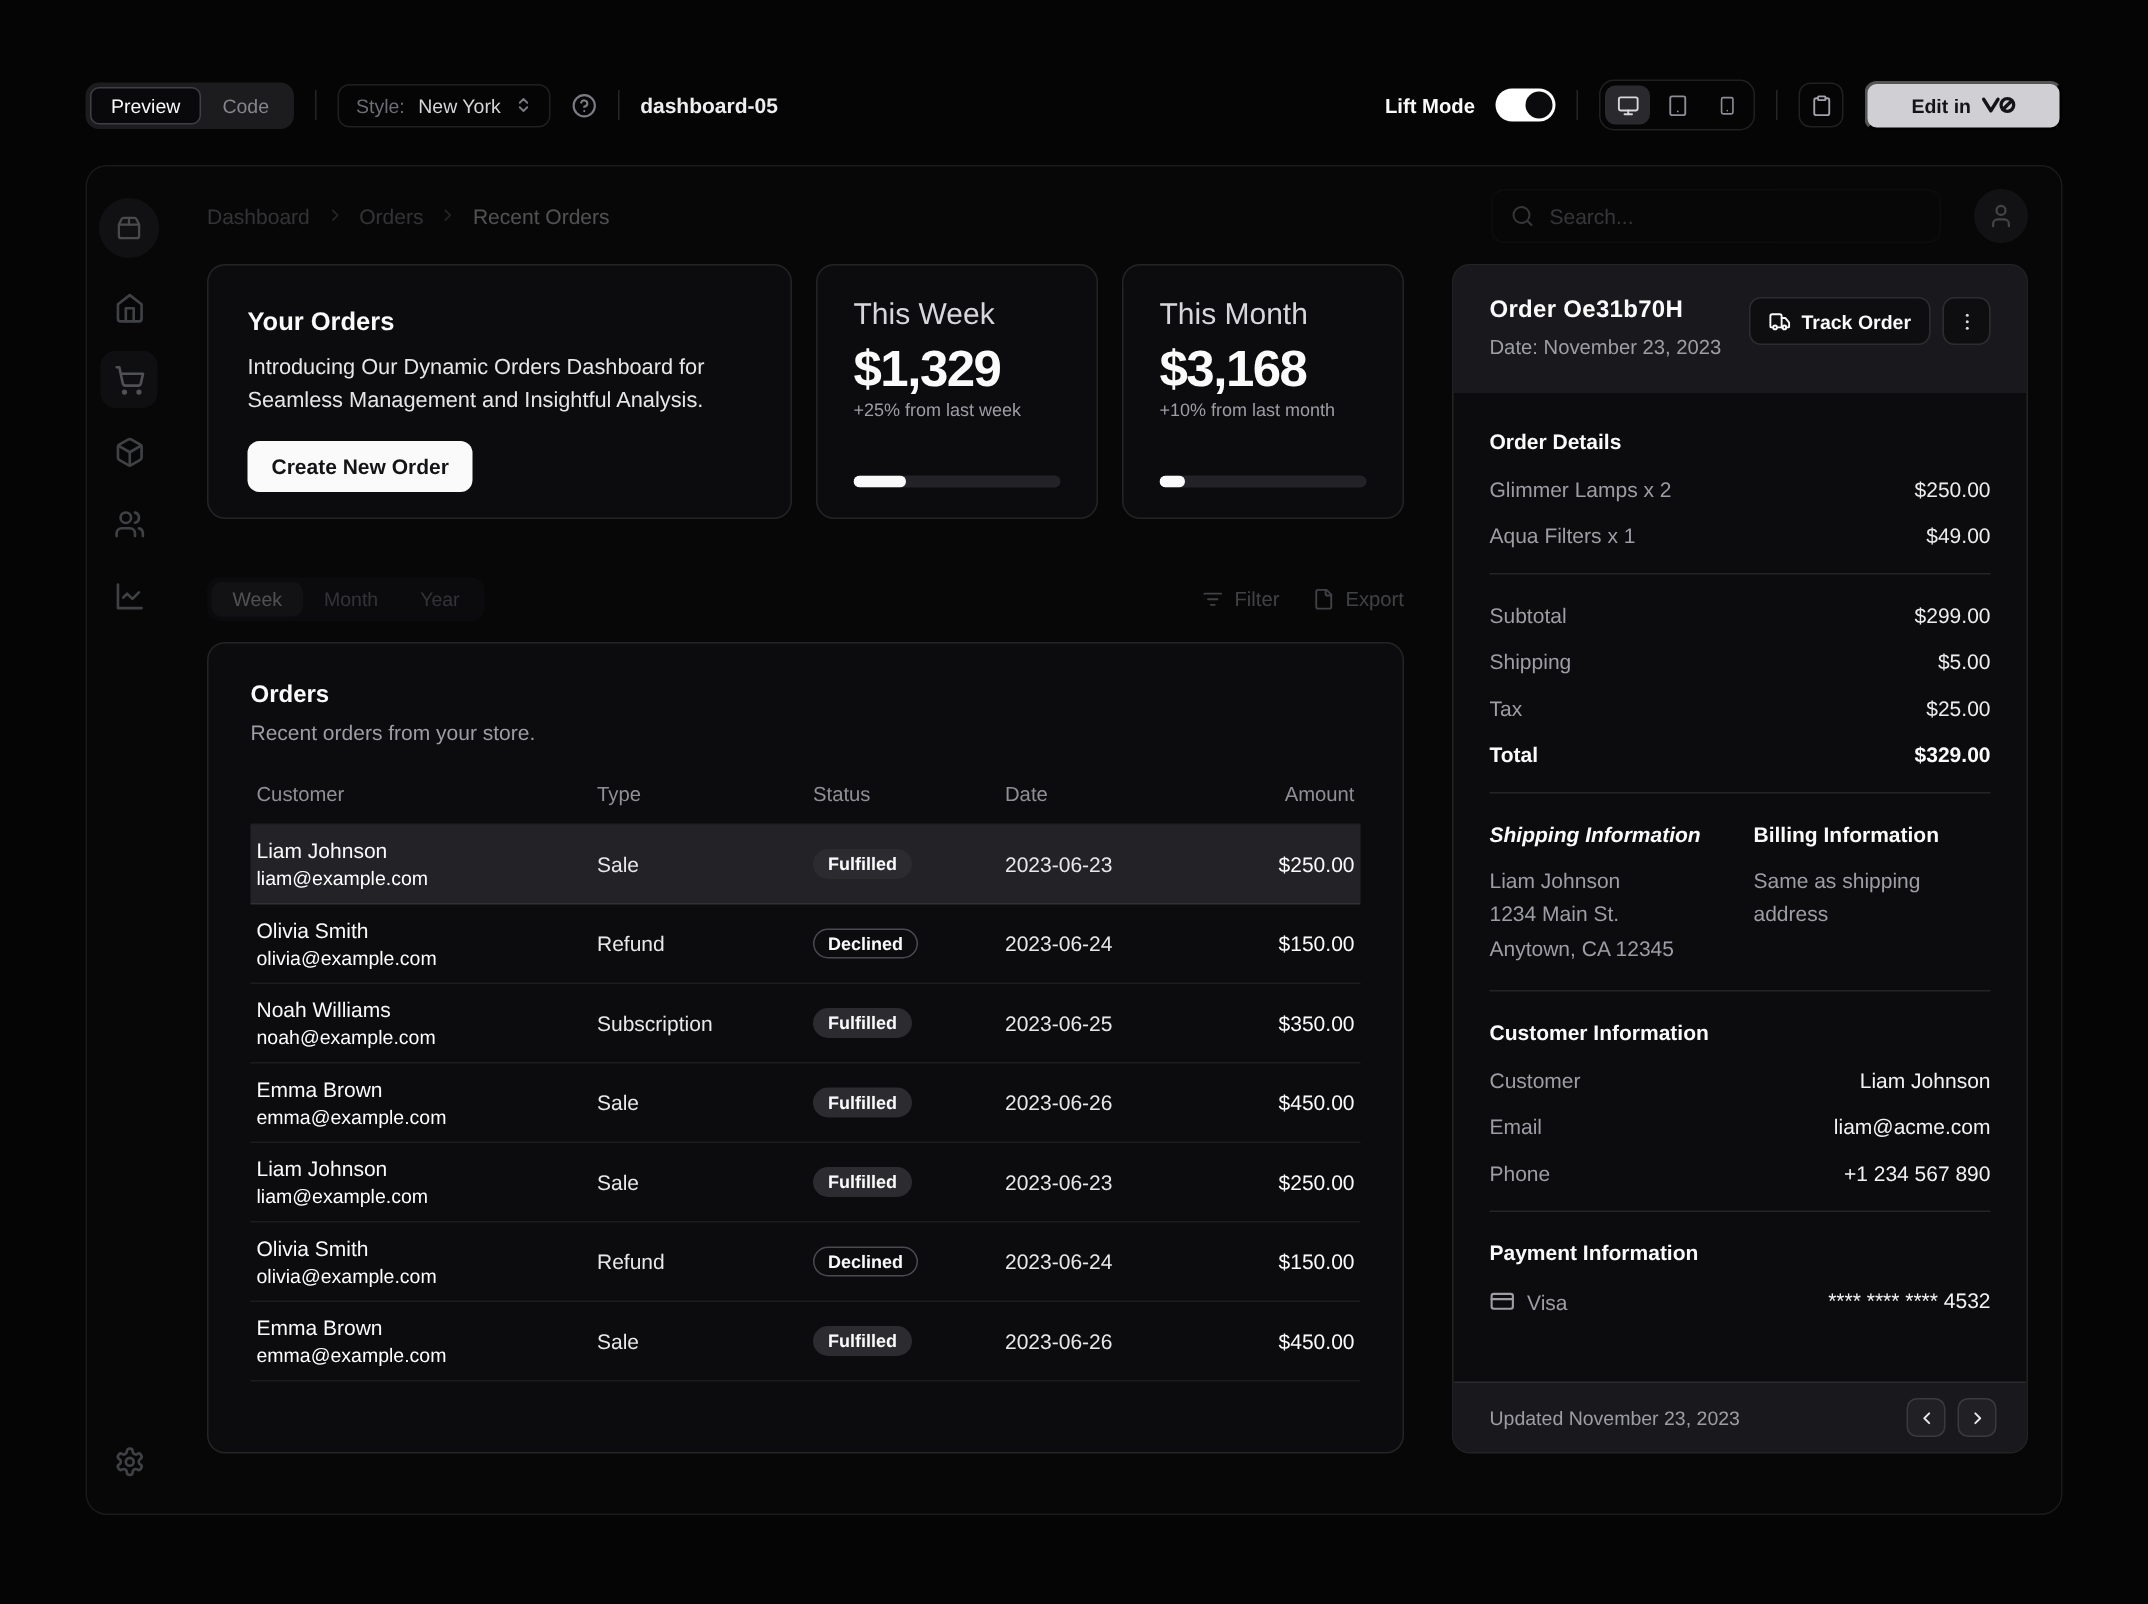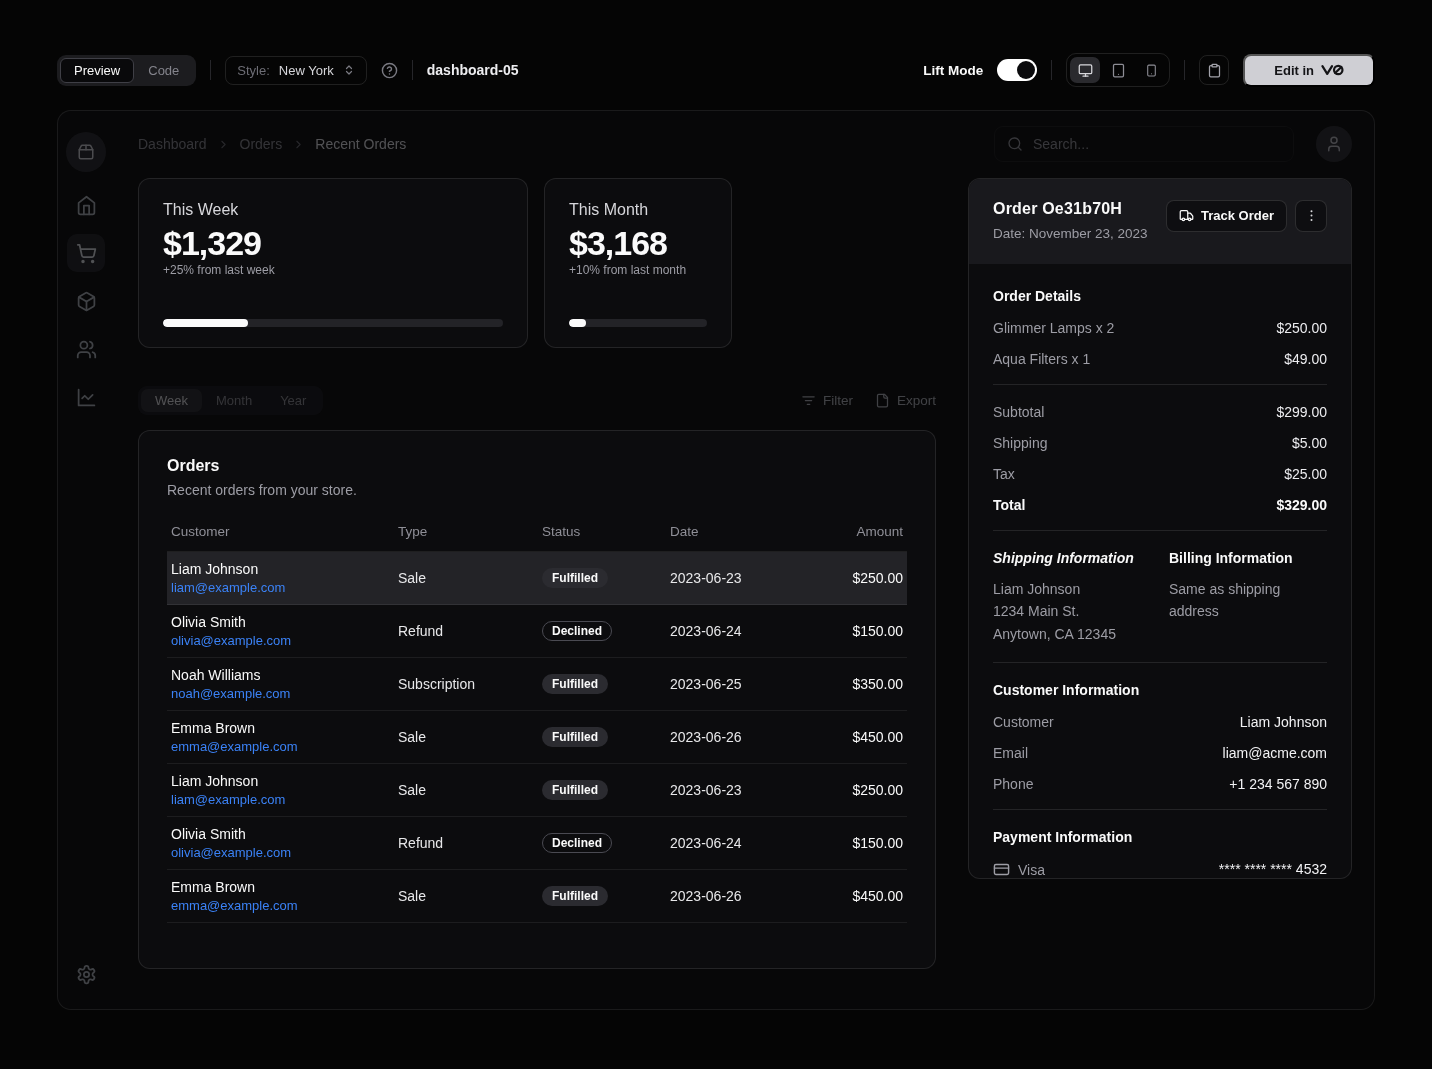--- a/index.html
+++ b/index.html
@@ -55,21 +55,21 @@
   .left-col { flex:1; display:flex; flex-direction:column; }
   .card { background:#0c0c0e; border:1px solid rgba(255,255,255,.10); border-radius:12px; }
 
   .cards-row { display:grid; grid-template-columns:390px 188px 188px; gap:16px; }
   .hero-card { padding:28px 26px; height:170px; }
   .hero-title { font-size:17px; font-weight:700; }
   .hero-desc { font-size:14.5px; line-height:1.55; color:#e6e6e9; margin-top:9px; max-width:330px; }
   .hero-btn { margin-top:15px; background:#fafafa; color:#141417; font-size:14px; font-weight:600; border:0; border-radius:8px; padding:9px 16px; cursor:pointer; font-family:inherit; }
 
   .stat-card { padding:22px 24px 20px; height:170px; display:flex; flex-direction:column; }
-  .stat-label { font-size:16px; color:#d7d7db; }
+  .stat-label { font-size:20px; color:#d7d7db; }
   .stat-value { font-size:34px; font-weight:700; letter-spacing:-1px; margin-top:5px; }
   .stat-change { font-size:12px; color:#9d9da5; margin-top:0; }
   .progress { margin-top:auto; height:8px; border-radius:999px; background:#232327; overflow:hidden; cursor:default; }
   .progress-fill { height:100%; background:#fafafa; border-radius:999px; }
 
   .tabs-row { margin-top:38px; display:flex; align-items:center; justify-content:space-between; height:30px; }
   .ptabs { display:flex; background:#141418; border-radius:9px; padding:3px; }
   .ptab { padding:4px 14px; font-size:13px; color:#7c7c84; border-radius:7px; cursor:pointer; }
   .ptab.active { background:#26262a; color:#c9c9cf; }
   .tab-tools { display:flex; gap:22px; }
@@ -77,30 +77,30 @@
 
   .orders-card { margin-top:14px; flex:1; padding:26px 28px; overflow:hidden; }
   .orders-title { font-size:16px; font-weight:700; }
   .orders-desc { font-size:14px; color:#9d9da5; margin-top:7px; }
   .table { margin-top:22px; }
   .thead, .trow { display:grid; grid-template-columns:227px 144px 128px 146px 1fr; align-items:center; }
   .thead { font-size:13.5px; color:#8f8f97; padding:4px 4px 12px; border-bottom:1px solid rgba(255,255,255,.08); }
   .trow { padding:9px 4px; border-bottom:1px solid rgba(255,255,255,.07); cursor:pointer; }
   .trow.selected { background:#232327; }
   .cust-name { font-size:14px; color:#fafafa; }
-  .cust-email { font-size:13px; color:#3b82f6; margin-top:3px; }
+  .cust-email { font-size:13px; color:#ffffff; margin-top:3px; }
   .cell { font-size:14px; color:#e8e8ea; }
   .cell.amount { text-align:right; color:#fafafa; }
   .badge { display:inline-block; font-size:12px; font-weight:700; padding:3px 10px; border-radius:999px; color:#fafafa; }
   .badge.filled { background:#2b2b30; }
   .badge.outline { border:1px solid #4a4a52; padding:2px 9px; }
   .th-amount { text-align:right; }
 
   
-  .order-card { width:384px; height:701px; display:flex; flex-direction:column; overflow:hidden; flex-shrink:0; }
+  .order-card { width:384px; height:793px; display:flex; flex-direction:column; overflow:hidden; flex-shrink:0; }
   .oc-header { background:#19191d; padding:21px 24px 23px; display:flex; justify-content:space-between; align-items:flex-start; }
   .oc-title { font-size:16px; font-weight:700; letter-spacing:.2px; }
   .oc-date { font-size:13.5px; color:#9d9da5; margin-top:8px; }
   .oc-actions { display:flex; gap:8px; }
   .track-btn { display:flex; align-items:center; gap:7px; background:#0e0e11; border:1px solid rgba(255,255,255,.13); border-radius:8px; padding:0 12px; height:32px; font-size:13px; font-weight:600; color:#fafafa; cursor:pointer; font-family:inherit; }
   .kebab-btn { width:32px; height:32px; background:#0e0e11; border:1px solid rgba(255,255,255,.13); border-radius:8px; display:flex; align-items:center; justify-content:center; color:#d7d7db; cursor:pointer; }
   .oc-body { padding:24px 24px 10px; flex:1; font-size:14px; }
   .sec-title { font-size:14px; font-weight:700; margin-bottom:16px; }
   .line-item { display:flex; justify-content:space-between; margin-bottom:15px; }
   .li-label { color:#9d9da5; }
@@ -309,20 +309,25 @@
                 <circle cx="12" cy="7" r="4"></circle>
               </svg>
             </span>
         </div>
       </div>
 
       <div class="content">
 
         <div class="left-col">
           <div class="cards-row">
+            <div class="card hero-card">
+              <div class="hero-title">Your Orders</div>
+              <div class="hero-desc">Introducing Our Dynamic Orders Dashboard for Seamless Management and Insightful Analysis.</div>
+              <button class="hero-btn">Create New Order</button>
+            </div>
             <div class="card stat-card">
               <div class="stat-label">This Week</div>
               <div class="stat-value">$1,329</div>
               <div class="stat-change">+25% from last week</div>
               <div class="progress">
                   <div class="progress-fill" style="width: 25%;"></div>
                 </div>
             </div>
             <div class="card stat-card">
               <div class="stat-label">This Month</div>

